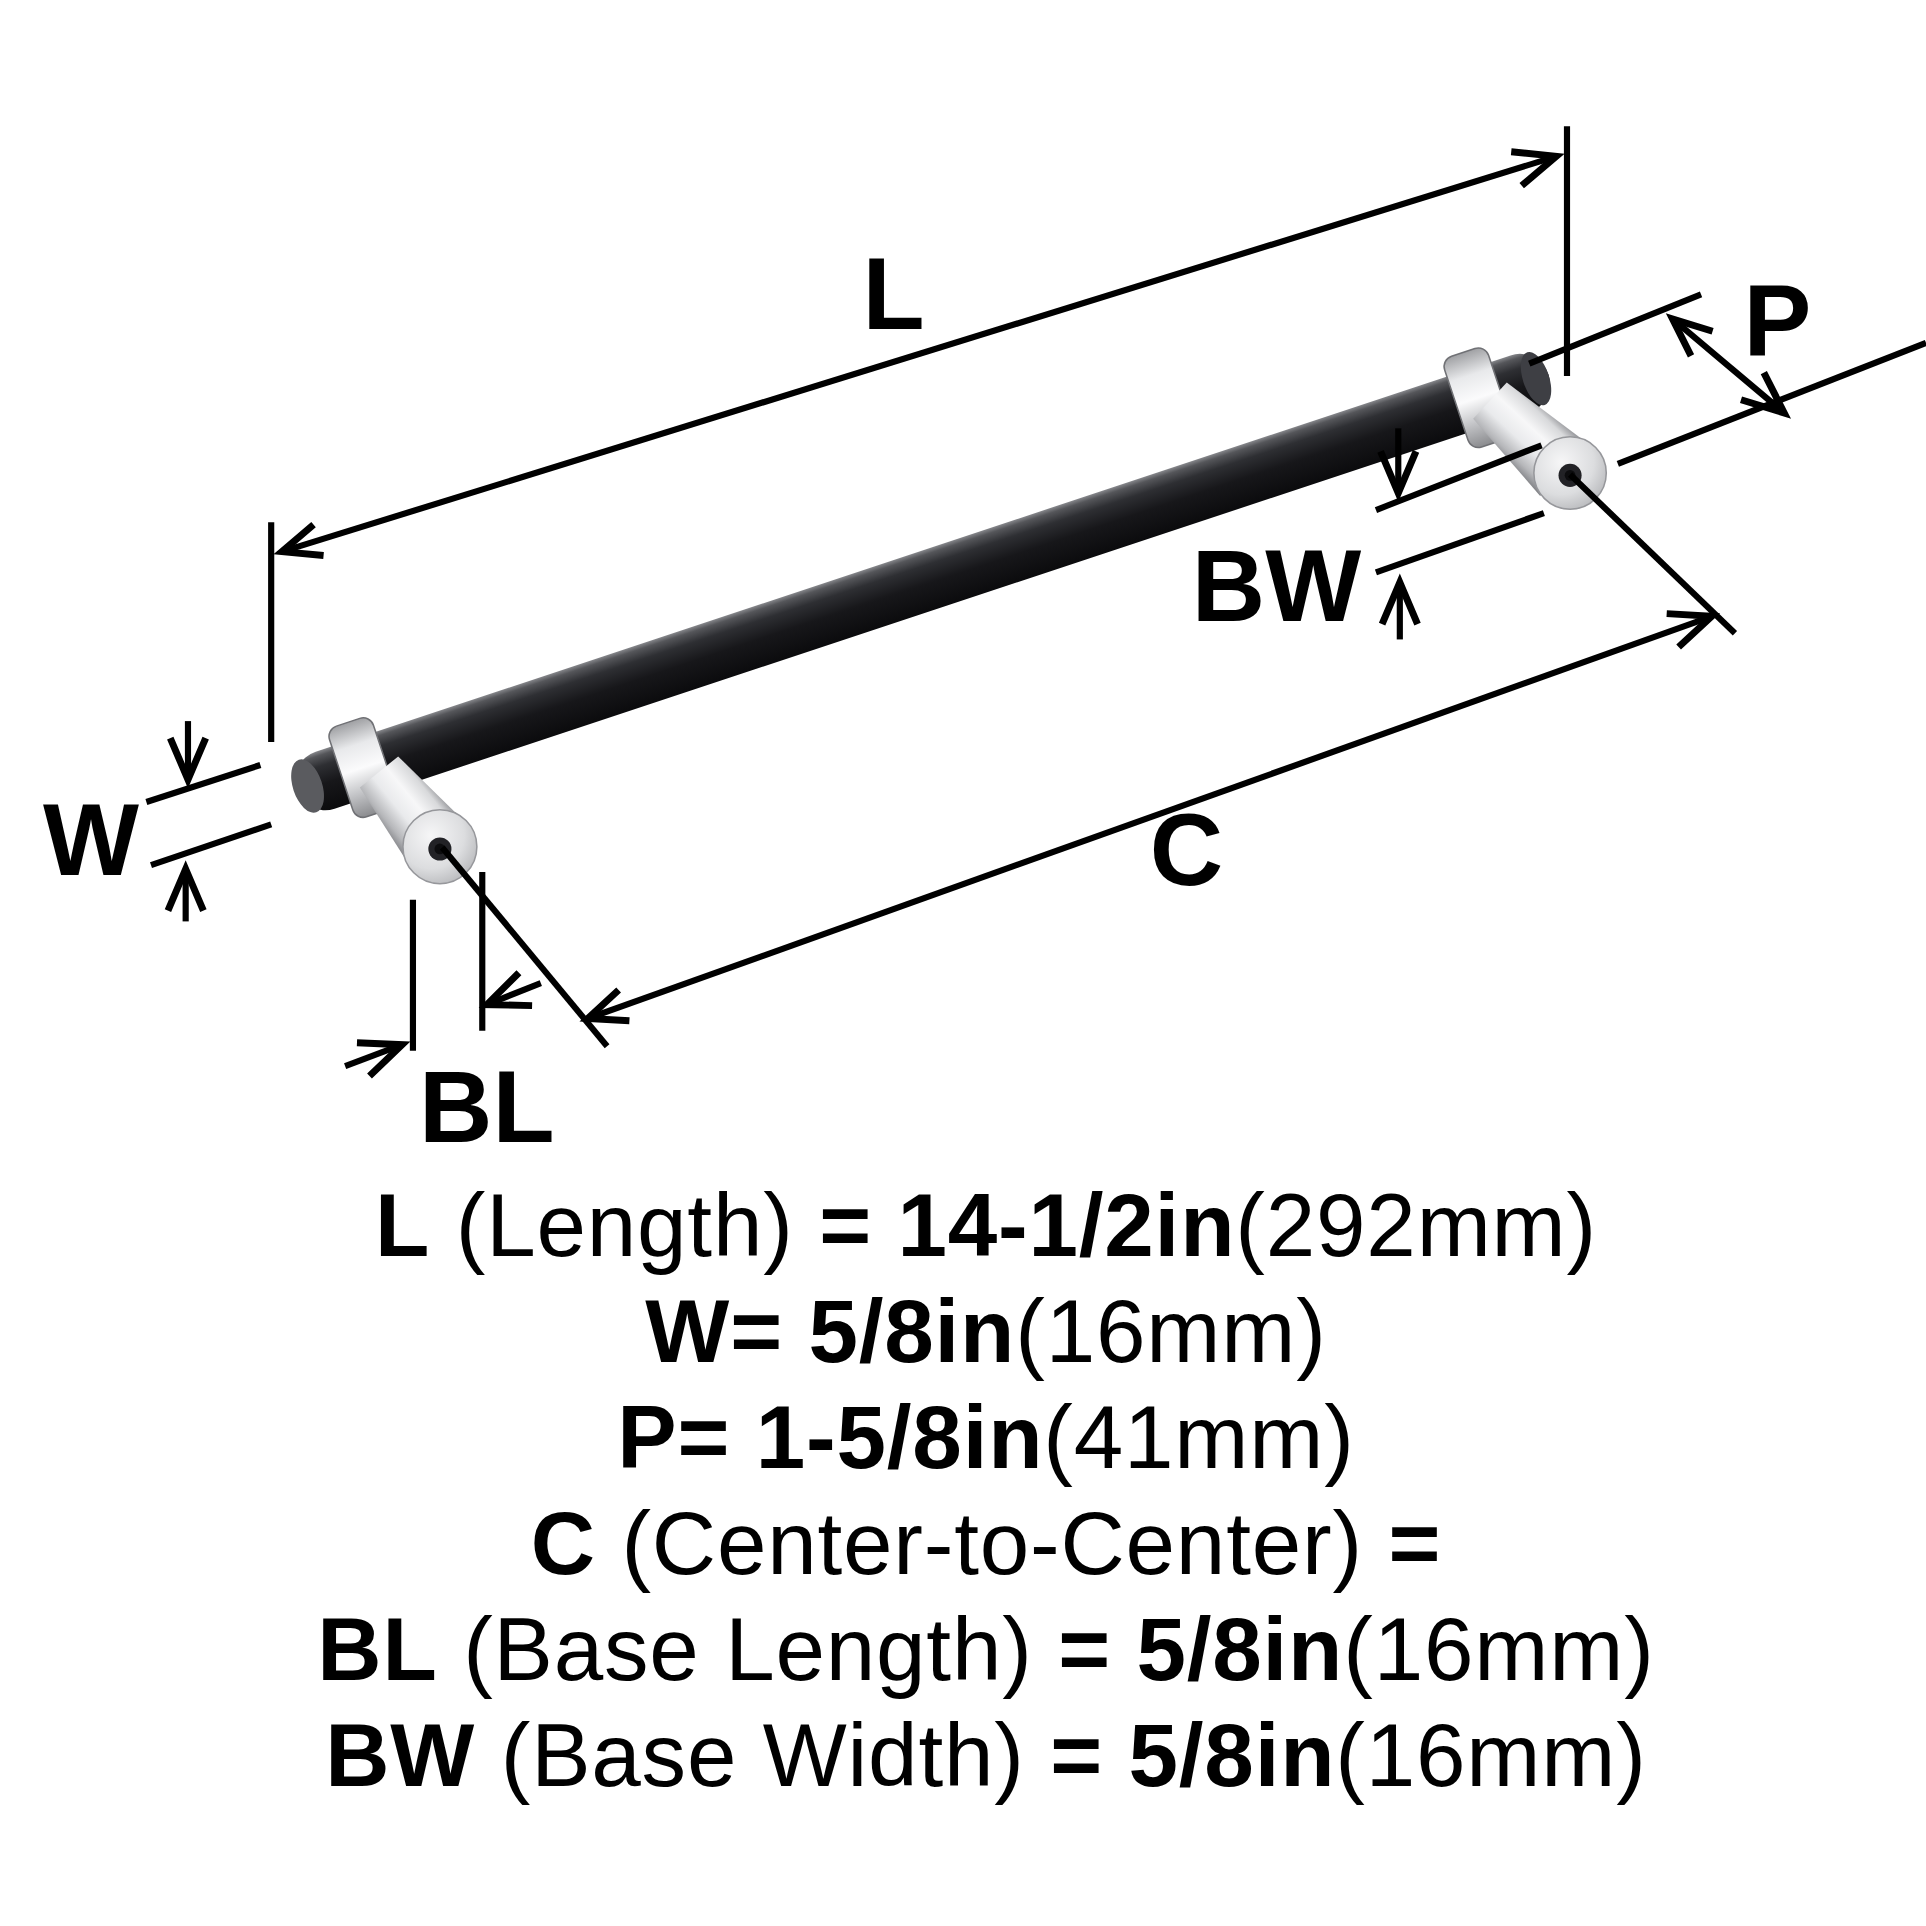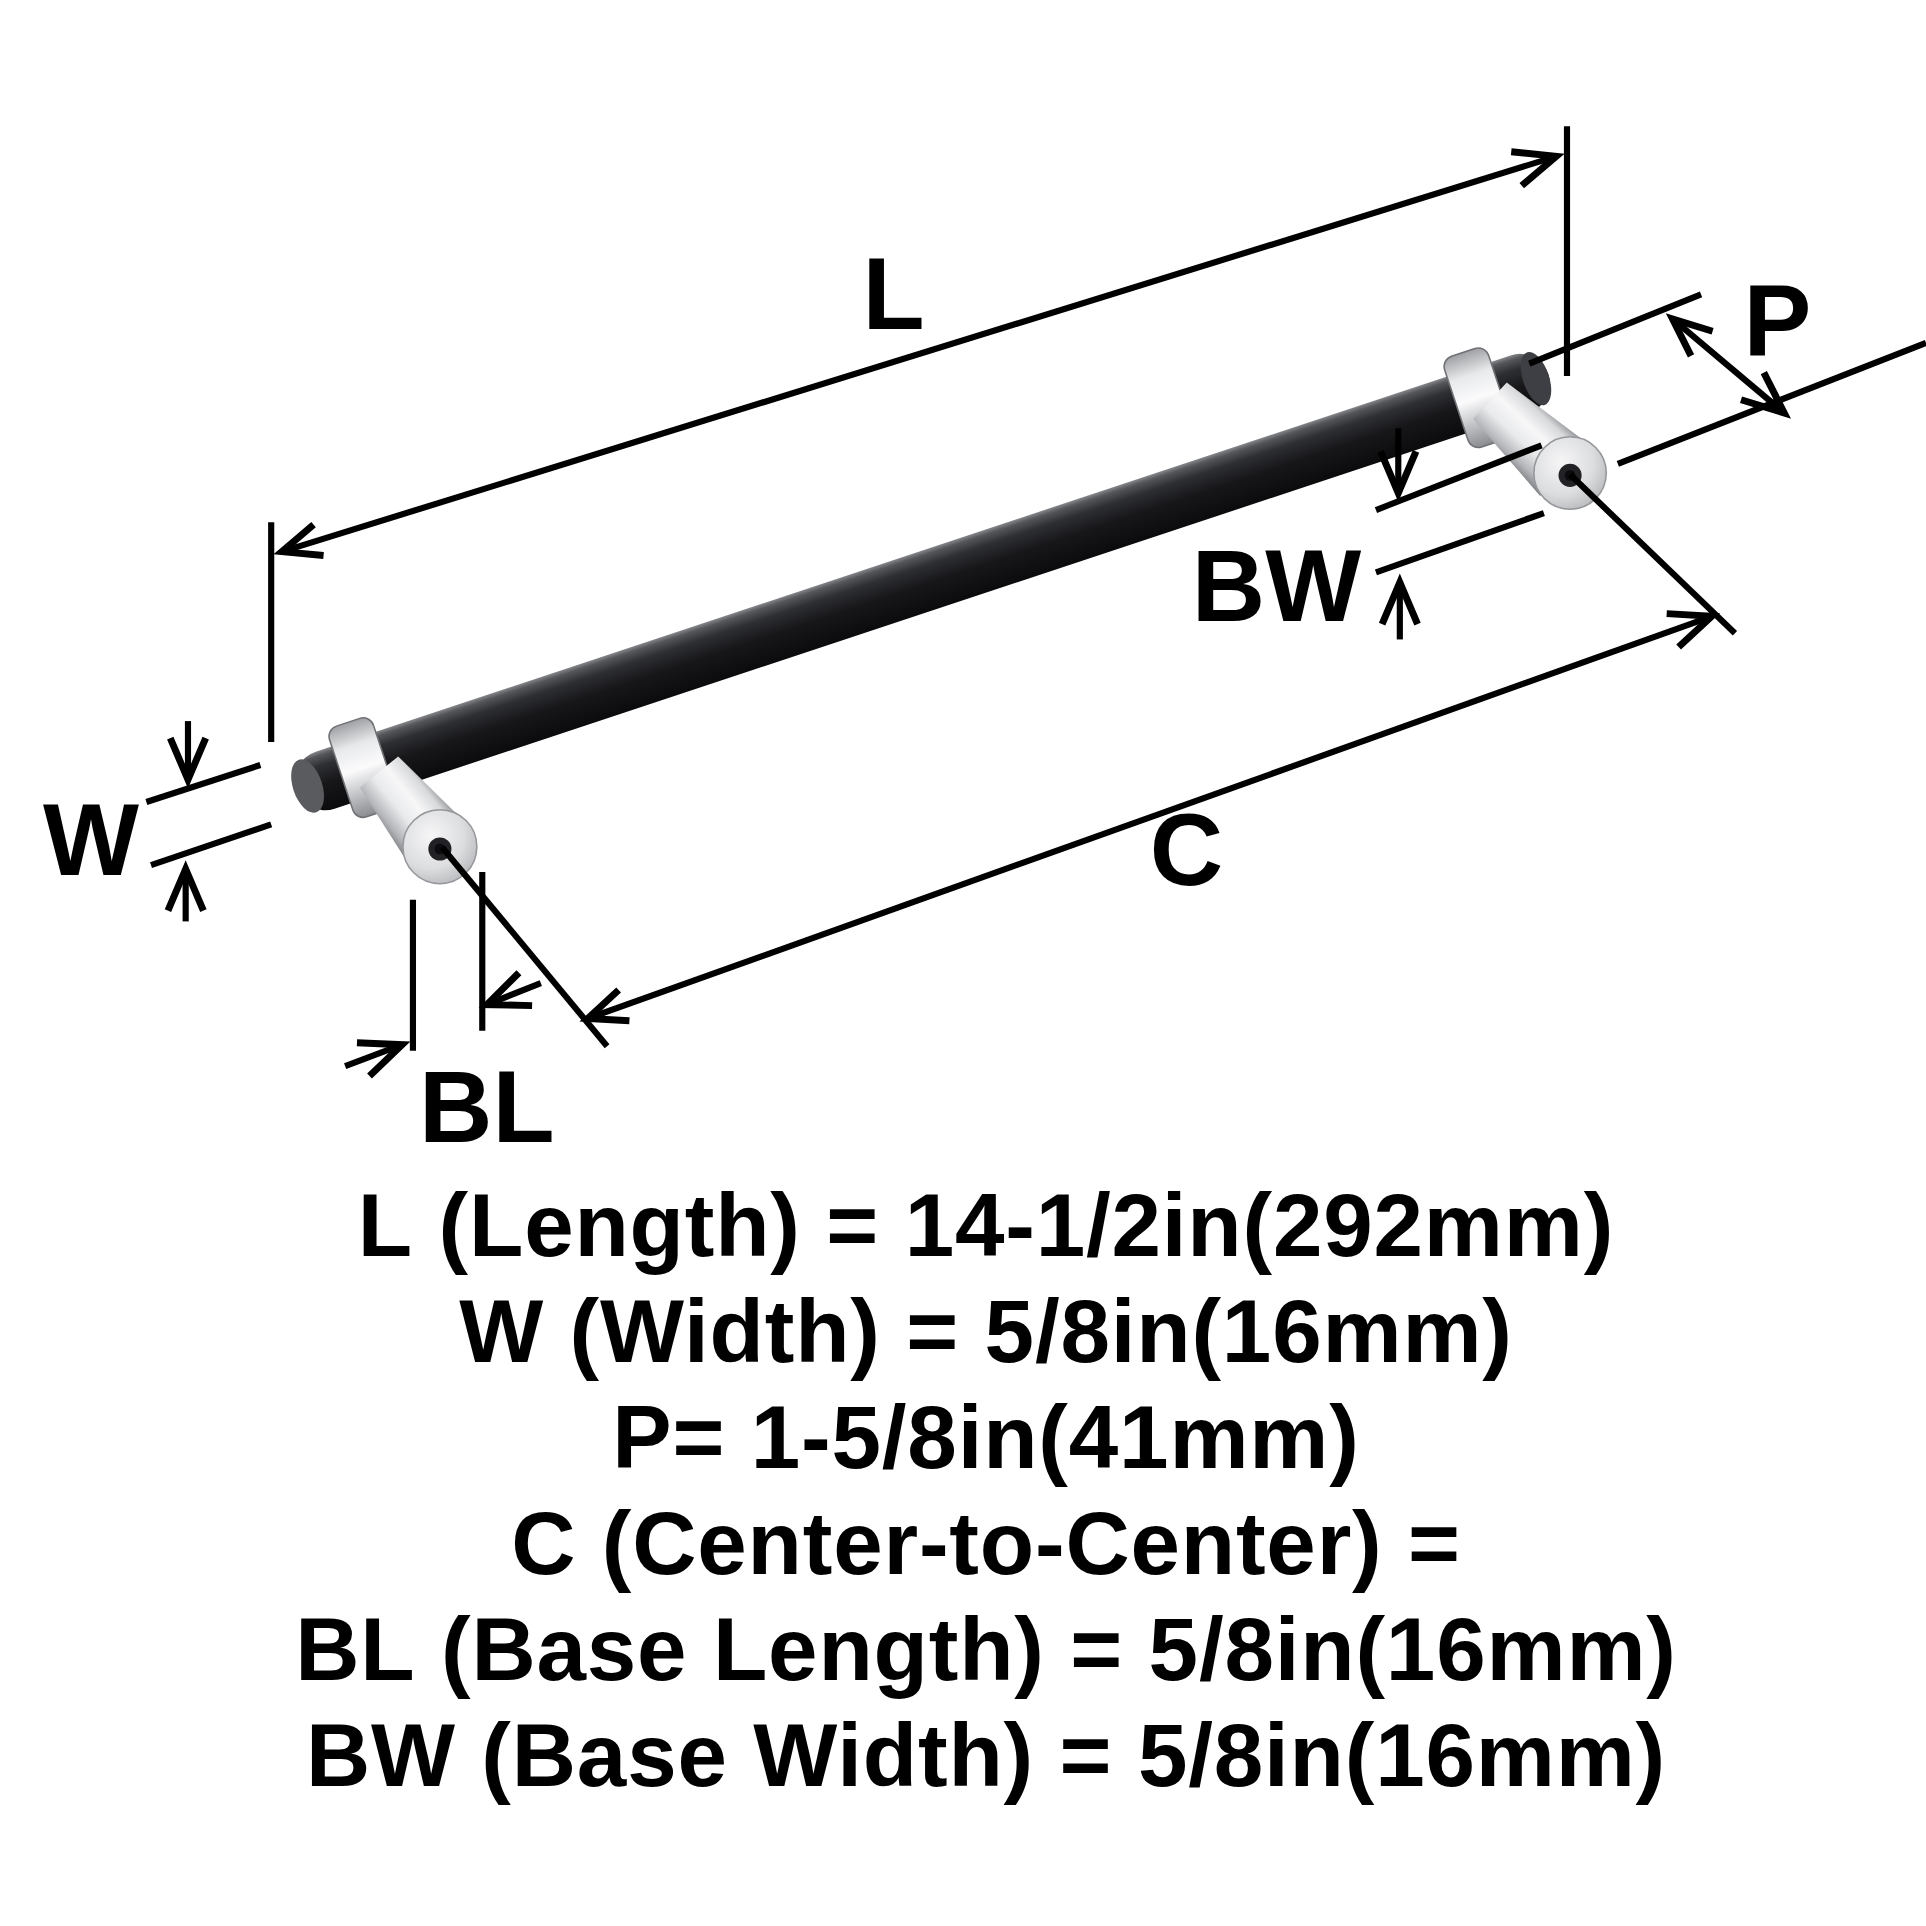--- a/index.html
+++ b/index.html
@@ -29,21 +29,21 @@
     height:106px;
     display:flex;
     justify-content:center;
     align-items:center;
     font-size:89px;
     color:#000;
     white-space:pre;
     letter-spacing:0.8px;
   }
   .sp-b{font-weight:700;}
-  .sp-r{font-weight:700;}
+  .sp-r{font-weight:400;}
 </style>
 </head>
 <body>
 
 <div id="canvas">
 
   <svg id="diagram-svg" width="1926" height="1926" viewBox="0 0 2500 2500" xmlns="http://www.w3.org/2000/svg">
     <defs>
       <linearGradient id="gBar" x1="0" y1="0" x2="0" y2="1">
         <stop offset="0" stop-color="#87888c"></stop>
@@ -148,21 +148,21 @@
       <line class="dim" x1="702" y1="1276" x2="632" y2="1304" marker-end="url(#ae)"></line>
       <text class="dim-letter" x="632" y="1437" text-anchor="middle" dominant-baseline="central">BL</text>
     </g>
   </svg>
 
   <div id="spec-block">
     <div class="spec-line">
       <span class="sp-b">L</span><span class="sp-r"> (Length) </span><span class="sp-b">=</span><span class="sp-b"> 14-1/2in</span><span class="sp-r">(292mm)</span>
     </div>
     <div class="spec-line">
-      <span class="sp-b">W</span><span class="sp-r"> (Width) </span><span class="sp-b">=</span><span class="sp-b"> 5/8in</span><span class="sp-r">(16mm)</span>
+      <span class="sp-b">W</span><span class="sp-b">=</span><span class="sp-b"> 5/8in</span><span class="sp-r">(16mm)</span>
     </div>
     <div class="spec-line">
       <span class="sp-b">P</span><span class="sp-b">=</span><span class="sp-b"> 1-5/8in</span><span class="sp-r">(41mm)</span>
     </div>
     <div class="spec-line">
       <span class="sp-b">C</span><span class="sp-r"> (Center-to-Center) </span><span class="sp-b">=</span>
     </div>
     <div class="spec-line">
       <span class="sp-b">BL</span><span class="sp-r"> (Base Length) </span><span class="sp-b">=</span><span class="sp-b"> 5/8in</span><span class="sp-r">(16mm)</span>
     </div>

